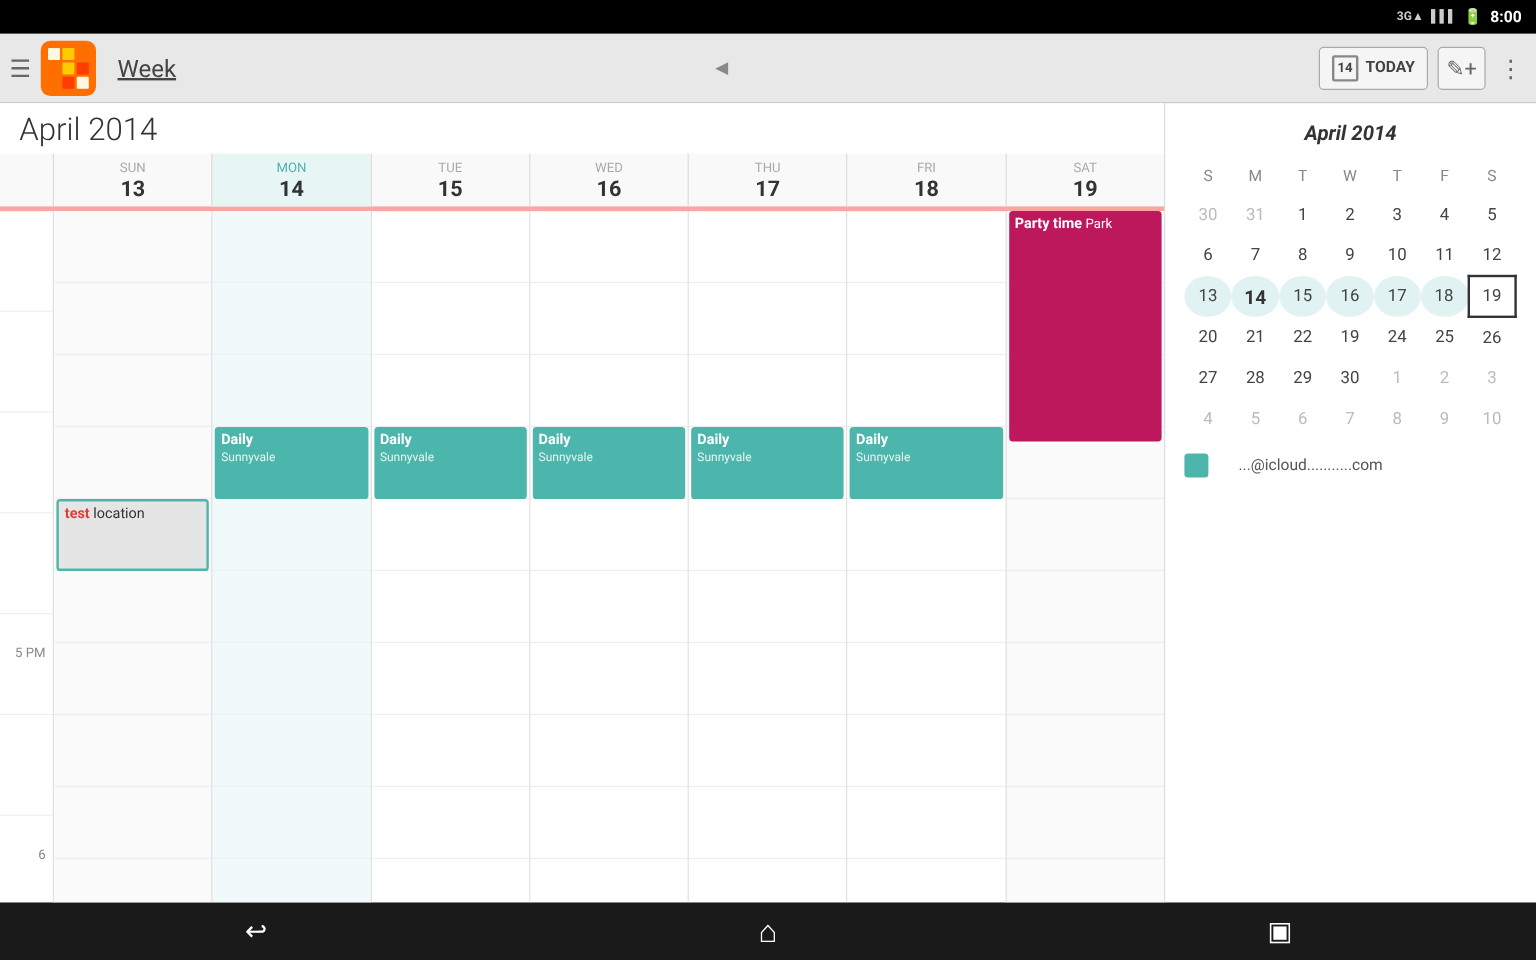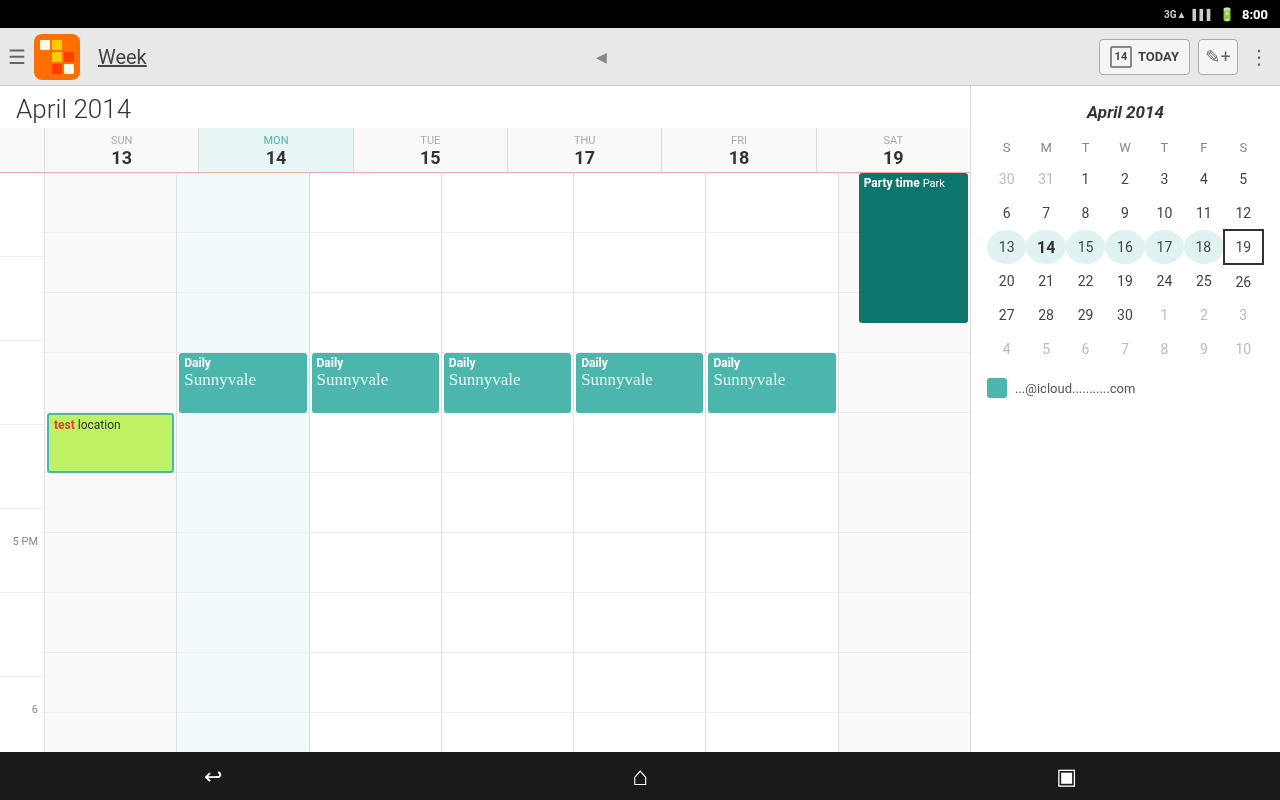--- a/index.html
+++ b/index.html
@@ -87,21 +87,21 @@
 
     #month-title {
       font-size: 26px; font-weight: 300; color: #333;
       padding: 8px 16px 4px;
       background: #fff;
     }
 
     
     #day-headers {
       display: flex;
-      border-bottom: 1px solid #fca5a5;
+      border-bottom: 4px solid #fca5a5;
       background: #f9f9f9;
     }
     .time-gutter-header { width: 44px; flex-shrink: 0; }
     .day-header {
       flex: 1;
       text-align: center;
       padding: 4px 0;
       font-size: 13px;
       color: #888;
       border-left: 1px solid #ddd;
@@ -148,30 +148,30 @@
       position: absolute;
       border-radius: 3px;
       padding: 3px 5px;
       font-size: 12px;
       color: #fff;
       overflow: hidden;
       cursor: pointer;
       z-index: 2;
     }
     .event-block .event-title { font-weight: bold; }
-    .event-block .event-loc { color: rgba(255,255,255,0.85); font-size: 17px; font-family: Liberation Serif, serif; }
+    .event-block .event-loc { color: rgba(255,255,255,0.85); font-size: 10px; }
 
     
     .event-test {
       position: absolute;
       border: 2px solid #4db6ac;
       border-radius: 3px;
       padding: 3px 5px;
       font-size: 12px;
-      background: #bef264;
+      background: #e5e5e5;
       cursor: pointer;
       z-index: 2;
     }
     .event-test .test-label { color: #e53935; font-weight: bold; }
     .event-test .loc-label { color: #333; }
 
     
     #mini-cal {
       width: 310px;
       flex-shrink: 0;
@@ -213,21 +213,21 @@
       color: #333;
     }
     .mini-cal-grid td.selected {
       background: #fff;
       border: 2px solid #333;
       border-radius: 50%;
     }
 
     
     #cal-legend {
-      display: flex; align-items: center; gap: 8px;
+      display: flex; align-items: center; gap: 25px;
       margin-top: 12px;
     }
     .legend-color {
       width: 20px; height: 20px;
       border-radius: 3px;
       flex-shrink: 0;
     }
     .legend-text {
       font-size: 13px; color: #555;
     }
@@ -314,20 +314,24 @@
       </div>
       <div class="day-header" style="background:#e8f5f5;">
         <span class="day-name" style="color:#4db6ac;">MON</span>
         <span class="day-num" style="color:#333;">14</span>
       </div>
       <div class="day-header">
         <span class="day-name">TUE</span>
         <span class="day-num">15</span>
       </div>
       <div class="day-header">
+        <span class="day-name">WED</span>
+        <span class="day-num">16</span>
+      </div>
+      <div class="day-header">
         <span class="day-name">THU</span>
         <span class="day-num">17</span>
       </div>
       <div class="day-header">
         <span class="day-name">FRI</span>
         <span class="day-num">18</span>
       </div>
       <div class="day-header saturday">
         <span class="day-name">SAT</span>
         <span class="day-num">19</span>
@@ -460,21 +464,21 @@
             <div class="hour-cell"></div>
             <div class="hour-cell"></div>
             <div class="hour-cell"></div>
           <div class="hour-cell"></div>
             <div class="hour-cell"></div>
             <div class="hour-cell"></div>
           <div class="hour-cell"></div>
             <div class="hour-cell"></div>
             <div class="hour-cell"></div>
 
-          <div class="event-block" style="background:#0f766e;top:0px;left:20px;right:2px;height:150px;">
+          <div class="event-block" style="background:#be185d;top:0px;left:2px;right:2px;height:192px;">
             <span class="event-title">Party time </span><span style="font-weight:normal;font-size:11px;">Park</span>
           </div>
         </div>
 
       </div>
     </div>
   </div>
 
   <div id="mini-cal">
     <div id="mini-cal-title">April 2014</div>

